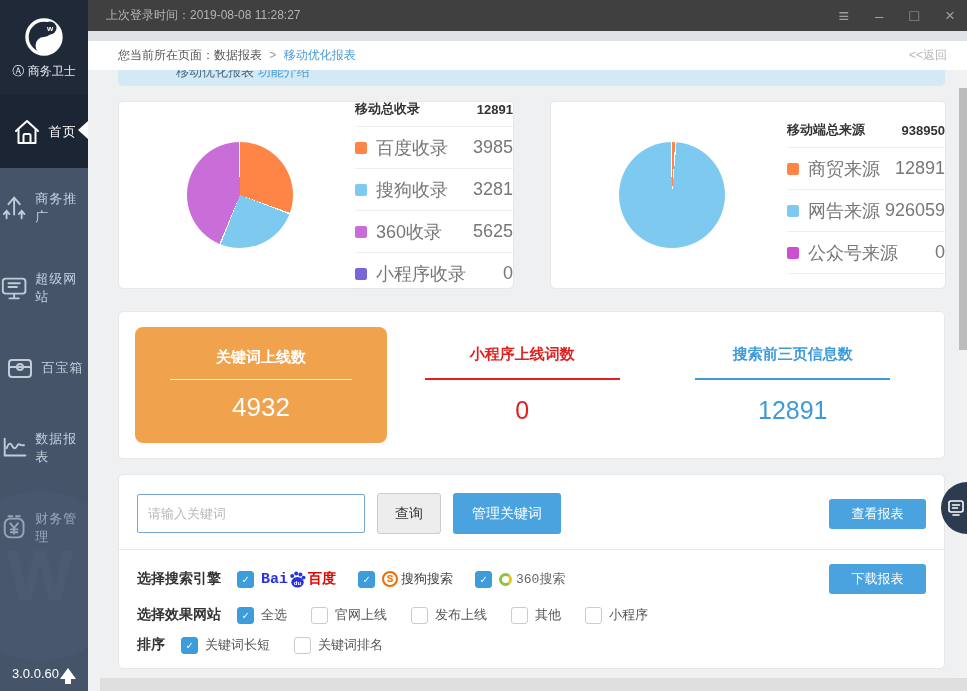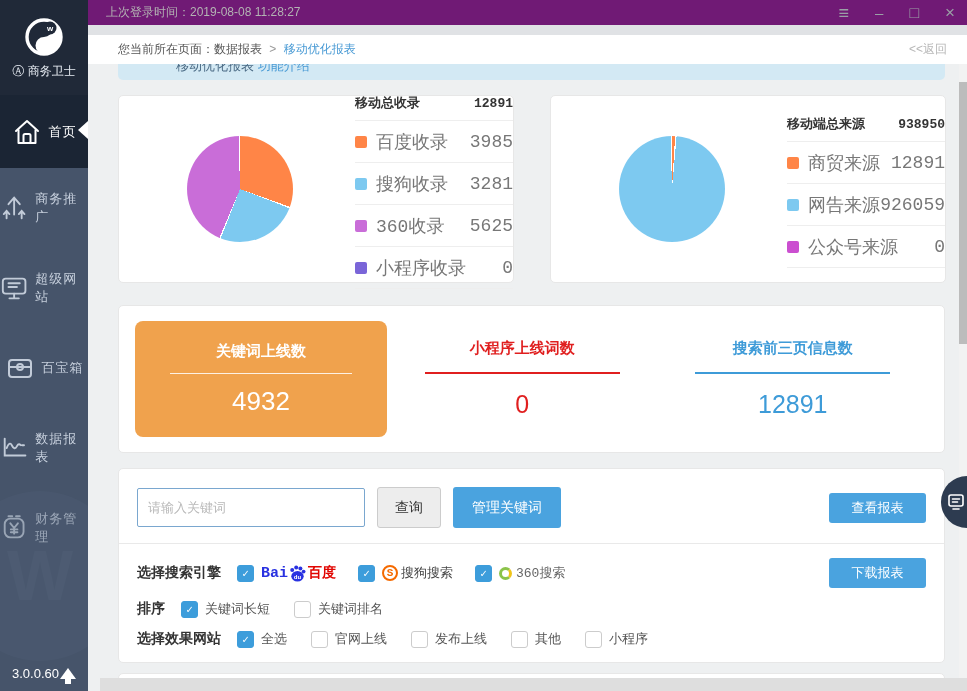--- a/index.html
+++ b/index.html
@@ -22,21 +22,21 @@
   .watermark { position: absolute; bottom: 30px; left: -45px; width: 170px; height: 170px; border-radius: 50%;
     background: #505f76; opacity: .35; display: flex; align-items: center; justify-content: center; }
   .watermark span { font-size: 70px; color: #5a6a82; font-weight: bold; }
   .version-row { position: absolute; bottom: 10px; left: 0; width: 100%; display: flex; align-items: center; justify-content: space-between; padding: 0 12px; }
   .version-text { color: #ffffff; font-size: 13px; }
   .up-arrow { width: 0; height: 0; border-left: 8px solid transparent; border-right: 8px solid transparent; border-bottom: 11px solid #fff; position: relative; }
   .up-arrow::after { content: ""; position: absolute; left: -3px; top: 10px; width: 6px; height: 6px; background: #fff; }
 
   
   .main { flex: 1; display: flex; flex-direction: column; min-width: 0; }
-  .titlebar { height: 25px; background: #701a75; display: flex; align-items: center; justify-content: space-between; padding: 0 10px 0 18px; }
+  .titlebar { height: 31px; background: #404040; display: flex; align-items: center; justify-content: space-between; padding: 0 10px 0 18px; }
   .login-text { color: #b3b3b3; font-size: 12px; }
   .win-controls { display: flex; align-items: center; gap: 26px; color: #9aa0a6; font-size: 15px; padding-right: 2px; }
   .win-controls span { cursor: pointer; line-height: 1; }
   .ic-menu::before { content: "\2261"; font-size: 18px; }
   .ic-min::before { content: "\2013"; }
   .ic-max::before { content: "\25A1"; font-size: 16px; }
   .ic-close::before { content: "\00D7"; font-size: 17px; }
   .gray-strip { height: 10px; background: #e0e2e5; }
   .breadcrumb-bar { height: 29px; background: #fff; display: flex; align-items: center; justify-content: space-between; padding: 0 20px 0 30px; font-size: 12px; }
   .bc-left { color: #555; }
@@ -48,21 +48,21 @@
 
   
   .banner { height: 40px; margin-top: -24px; background: #d3e9f4; border-radius: 5px; position: relative; overflow: hidden; }
   .banner-text { position: absolute; top: 17px; left: 58px; font-size: 13px; white-space: nowrap; }
   .banner-frag1 { color: #4b6b85; }
   .banner-frag2 { color: #4a9bd5; }
 
   .panel { background: #fff; border: 1px solid #e7e7e7; border-radius: 5px; }
 
   
-  .charts-row { display: flex; gap: 36px; margin-top: 15px; font-family: Liberation Mono, monospace; }
+  .charts-row { display: flex; gap: 36px; margin-top: 15px; }
   .chart-panel { flex: 1; height: 188px; display: flex; align-items: center; }
   .pie { width: 106px; height: 106px; border-radius: 50%; margin-left: 68px; flex-shrink: 0; }
   .legend { margin-left: 62px; width: 158px; }
   .legend-title { display: flex; justify-content: space-between; align-items: center; font-weight: bold; font-size: 13px; color: #333; padding: 5px 0 8px 0; border-bottom: 1px solid #eee; }
   .legend-row { display: flex; align-items: center; font-size: 18px; color: #777; padding: 8.5px 0; border-bottom: 1px solid #eee; }
   .swatch { width: 12px; height: 12px; border-radius: 2px; margin-right: 9px; flex-shrink: 0; }
   .legend-val { margin-left: auto; }
 
   
   .stats-panel { margin-top: 22px; height: 148px; display: flex; align-items: center; padding: 0 16px; }
@@ -347,52 +347,52 @@
             <span class="cb on"></span>
             <span class="ring360"></span>
             <span class="text360">360搜索</span>
           </span>
           <span class="dl-wrap">
             <button class="btn btn-blue-sm">下载报表</button>
           </span>
         </div>
 
         <div class="f-row">
+          <span class="f-label">选择效果网站</span>
+          <span class="f-item">
+            <span class="cb on"></span>
+            <span>全选</span>
+          </span>
+          <span class="f-item">
+            <span class="cb"></span>
+            <span>官网上线</span>
+          </span>
+          <span class="f-item">
+            <span class="cb"></span>
+            <span>发布上线</span>
+          </span>
+          <span class="f-item">
+            <span class="cb"></span>
+            <span>其他</span>
+          </span>
+          <span class="f-item">
+            <span class="cb"></span>
+            <span>小程序</span>
+          </span>
+        </div>
+
+        <div class="f-row">
           <span class="f-label">排序</span>
           <span class="f-item">
             <span class="cb on"></span>
             <span>关键词长短</span>
           </span>
           <span class="f-item">
             <span class="cb"></span>
             <span>关键词排名</span>
-          </span>
-        </div>
-
-        <div class="f-row">
-          <span class="f-label">选择效果网站</span>
-          <span class="f-item">
-            <span class="cb on"></span>
-            <span>全选</span>
-          </span>
-          <span class="f-item">
-            <span class="cb"></span>
-            <span>官网上线</span>
-          </span>
-          <span class="f-item">
-            <span class="cb"></span>
-            <span>发布上线</span>
-          </span>
-          <span class="f-item">
-            <span class="cb"></span>
-            <span>其他</span>
-          </span>
-          <span class="f-item">
-            <span class="cb"></span>
-            <span>小程序</span>
           </span>
         </div>
       </div>
 
       <div class="panel table-panel">
         <div class="table-header">
           
           
           
           

